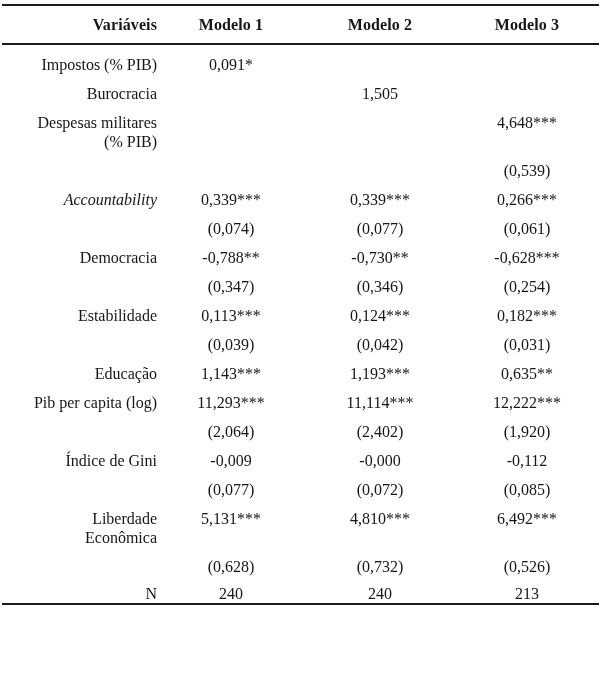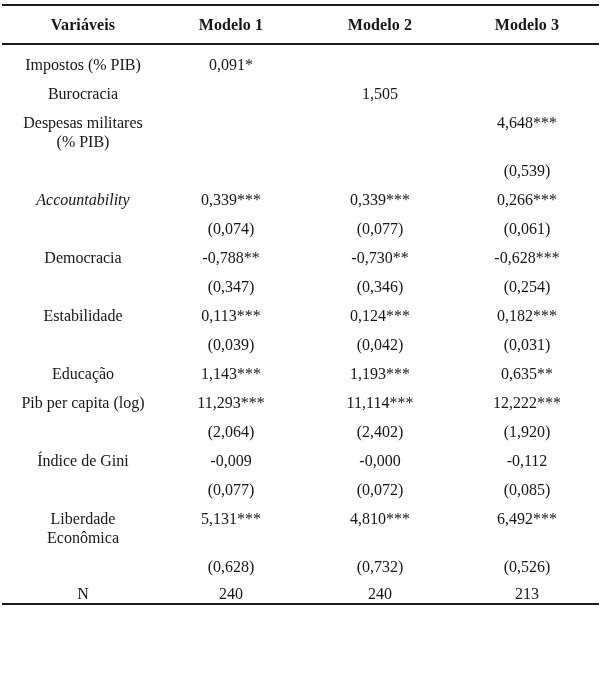--- a/index.html
+++ b/index.html
@@ -32,36 +32,36 @@
   thead th {
     height: 37px;
     vertical-align: middle;
     border-bottom: 2.5px solid #1c1c1c;
     font-size: 16px;
     font-weight: bold;
     padding: 0;
     letter-spacing: 0.1px;
   }
   thead th.first {
-    text-align: center;
+    text-align: right;
     padding-left: 7px;
   }
 
   tbody td {
     font-size: 16px;
     line-height: 19px;
     vertical-align: top;
     text-align: center;
     padding: 10px 0 0 0;
     height: 19px;
     white-space: nowrap;
     overflow: visible;
   }
   tbody td.lbl {
-    text-align: center;
+    text-align: right;
     padding-left: 7px;
   }
   tbody td.it {
     font-style: italic;
     margin-left: 36px;
   }
   tbody tr.r2 td {
     height: 38px;
   }
   tbody tr.rN td {

